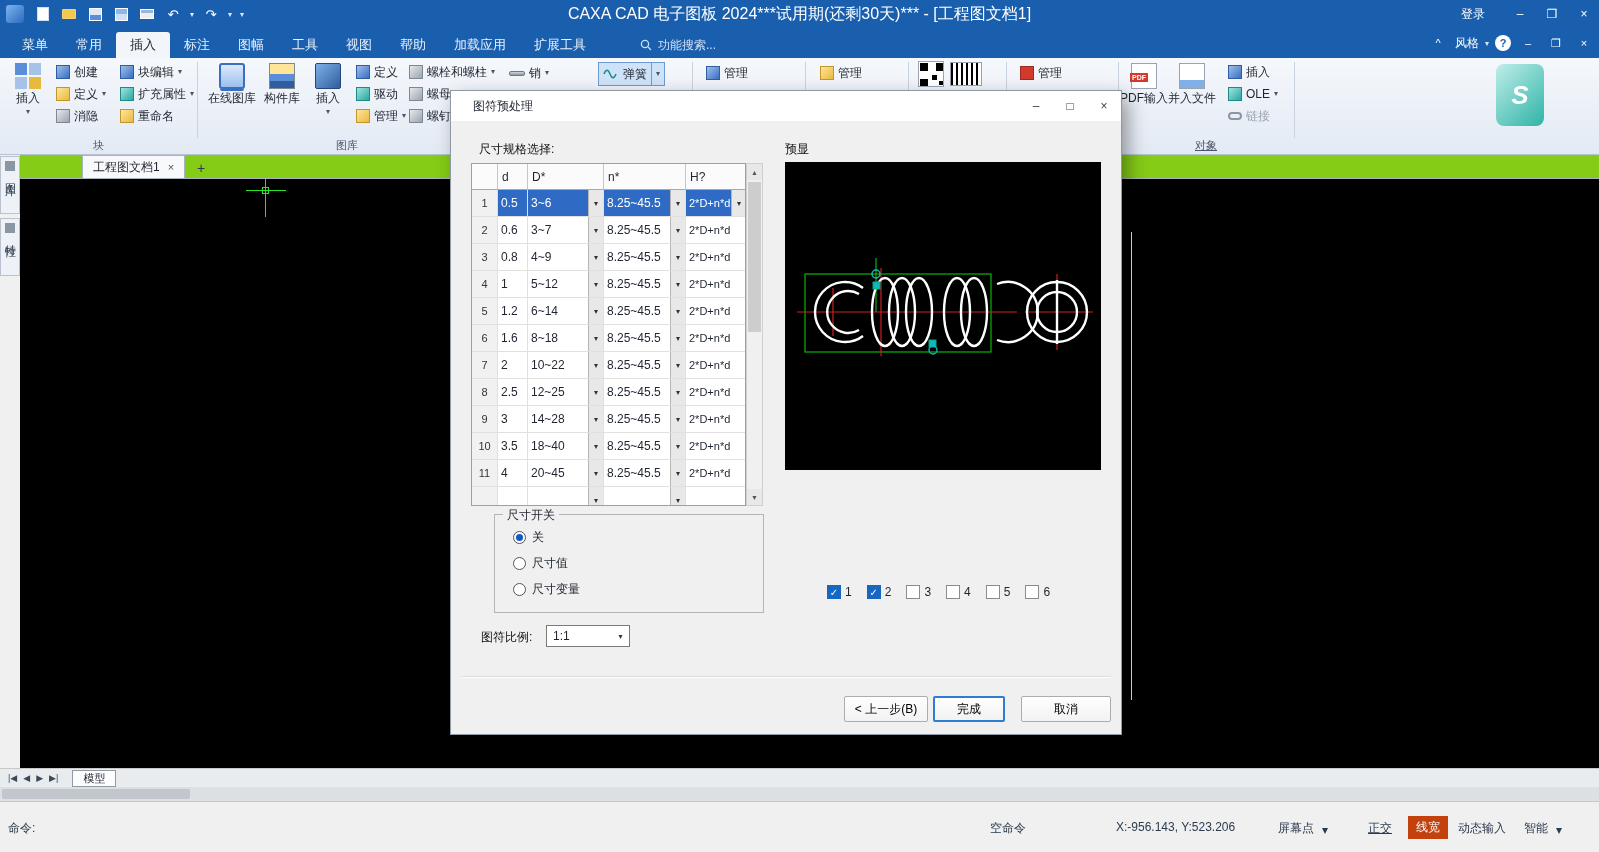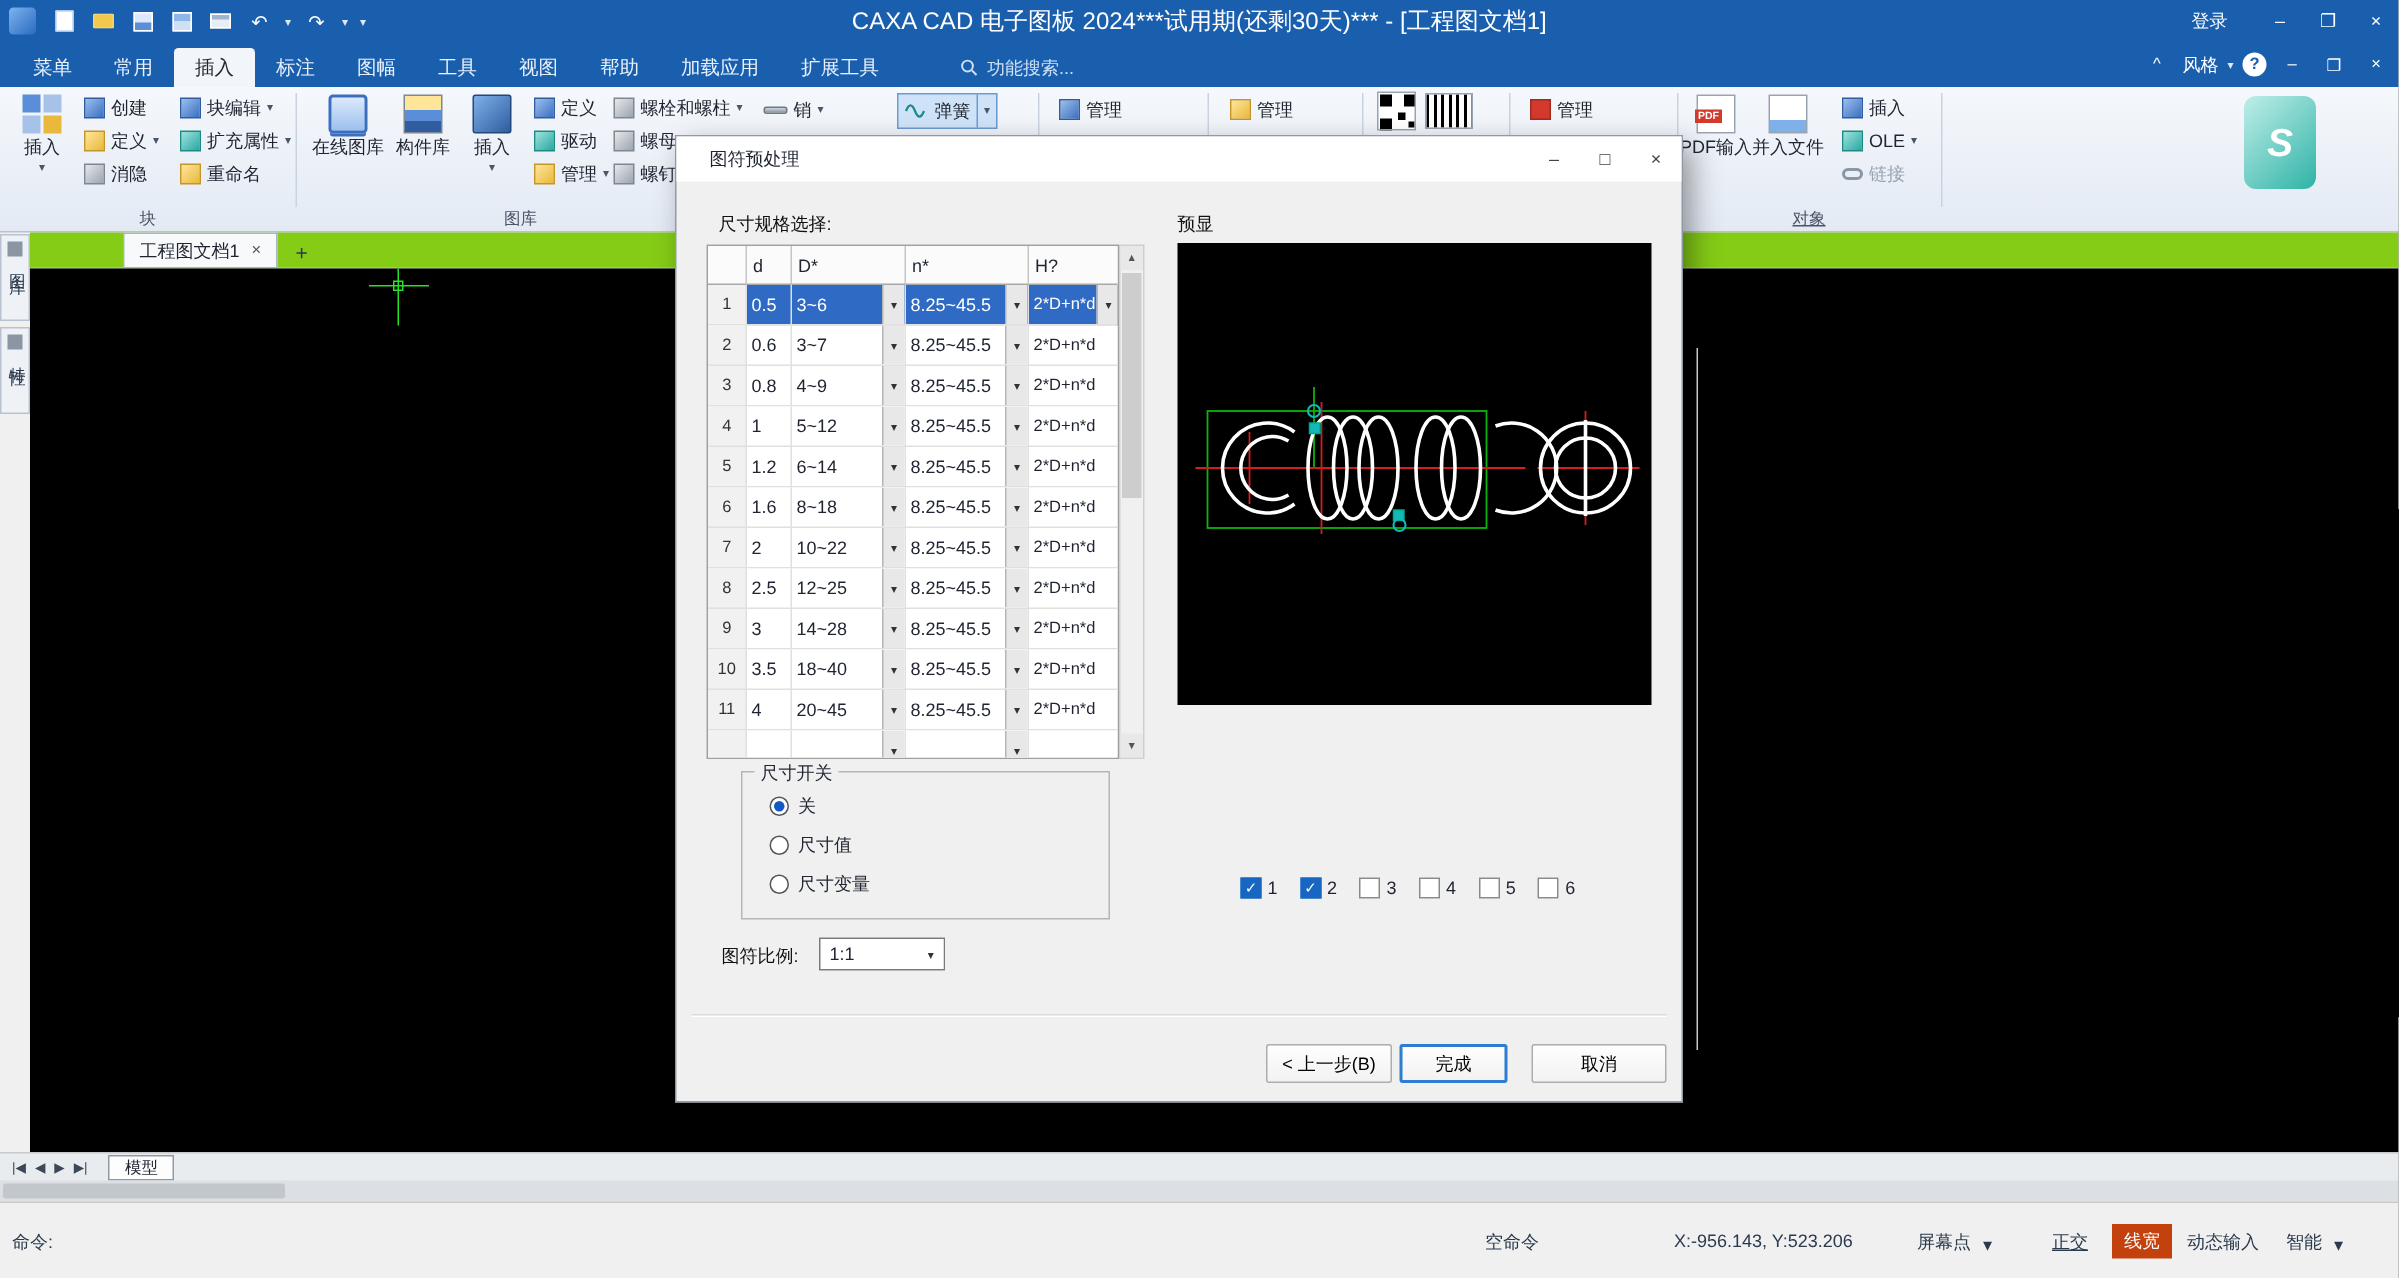--- a/index.html
+++ b/index.html
@@ -118,21 +118,21 @@
   .trow{height:27px;}
   .tc{position:relative;border-right:1px solid #e0e0e0;border-bottom:1px solid #e0e0e0;display:flex;align-items:center;padding-left:3px;font-size:12px;background:#fff;overflow:hidden;}
   .tc.h{font-size:11px;}
   .tc.num{background:#f1f1f1;justify-content:center;padding-left:0;font-size:11px;color:#333;}
   .tc.sel{background:#2f6bc4;color:#fff;}
   .dbtn{position:absolute;right:0;top:0;bottom:0;width:15px;background:#e8e8e8;border-left:1px solid #b5b5b5;display:flex;align-items:center;justify-content:center;font-style:normal;font-size:8px;color:#333;}
   .tscroll{position:absolute;left:295px;top:72px;width:17px;height:343px;background:#f0f0f0;border:1px solid #cfcfcf;}
   .tscroll .sarr{position:absolute;left:0;width:15px;height:16px;display:flex;align-items:center;justify-content:center;font-size:7px;color:#555;background:#e8e8e8;}
   .tscroll .thumbv{position:absolute;left:1px;top:18px;width:13px;height:150px;background:#cdcdcd;}
 
-  .groupbox{position:absolute;left:43px;top:423px;width:246px;height:99px;border:1px solid #b5b5b5;}
+  .groupbox{position:absolute;left:43px;top:423px;width:270px;height:99px;border:1px solid #b5b5b5;}
   .groupbox .legend{position:absolute;left:8px;top:-8px;background:#f0f0f0;padding:0 4px;font-size:12px;}
   .radio-rows{position:absolute;left:18px;top:14px;display:flex;flex-direction:column;gap:9px;}
   .radio-row{display:flex;align-items:center;gap:6px;font-size:12px;}
   .radio{width:13px;height:13px;border:1px solid #555;border-radius:50%;background:#fff;position:relative;}
   .radio.on::after{content:"";position:absolute;left:2px;top:2px;width:7px;height:7px;border-radius:50%;background:#1259c4;}
 
   .scale-combo{position:absolute;left:95px;top:534px;width:84px;height:22px;background:#fff;border:1px solid #7a7a7a;display:flex;align-items:center;padding-left:6px;}
   .scale-combo .dbtn{width:17px;background:#fff;border-left:none;}
 
   .preview{position:absolute;left:334px;top:71px;width:316px;height:308px;background:#000;}

